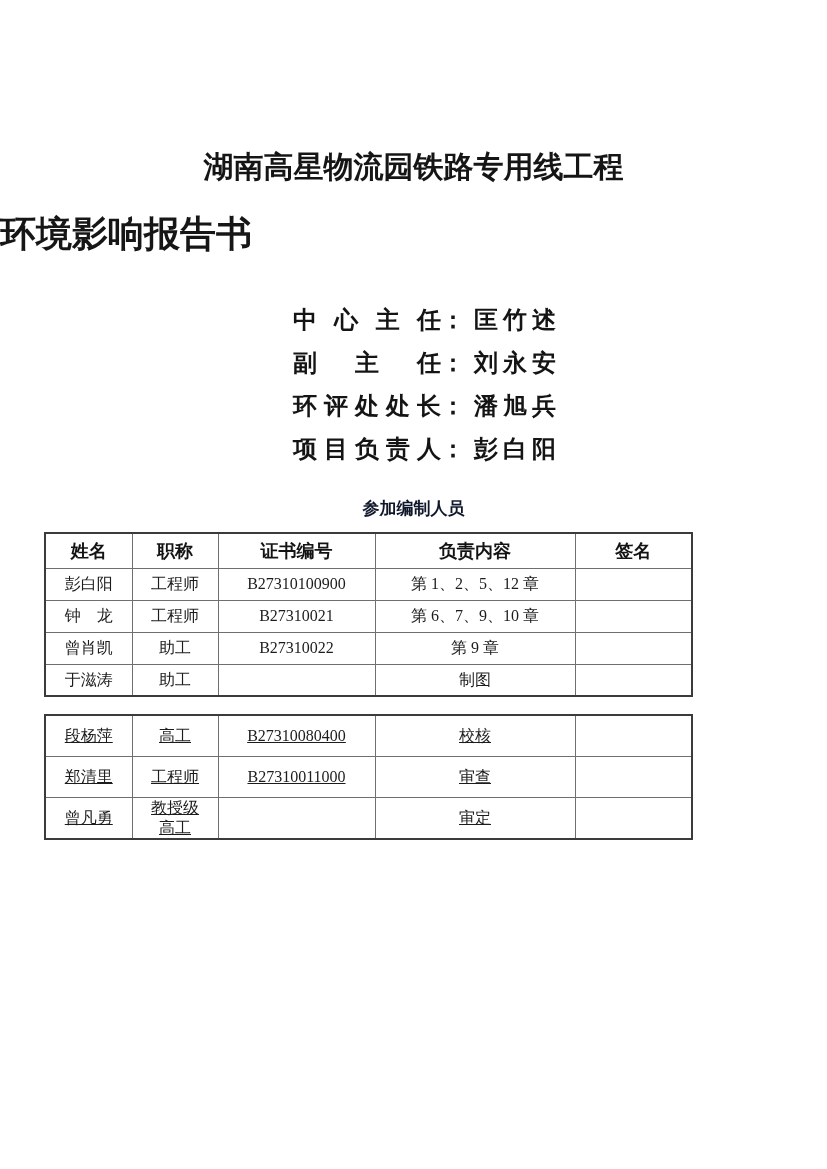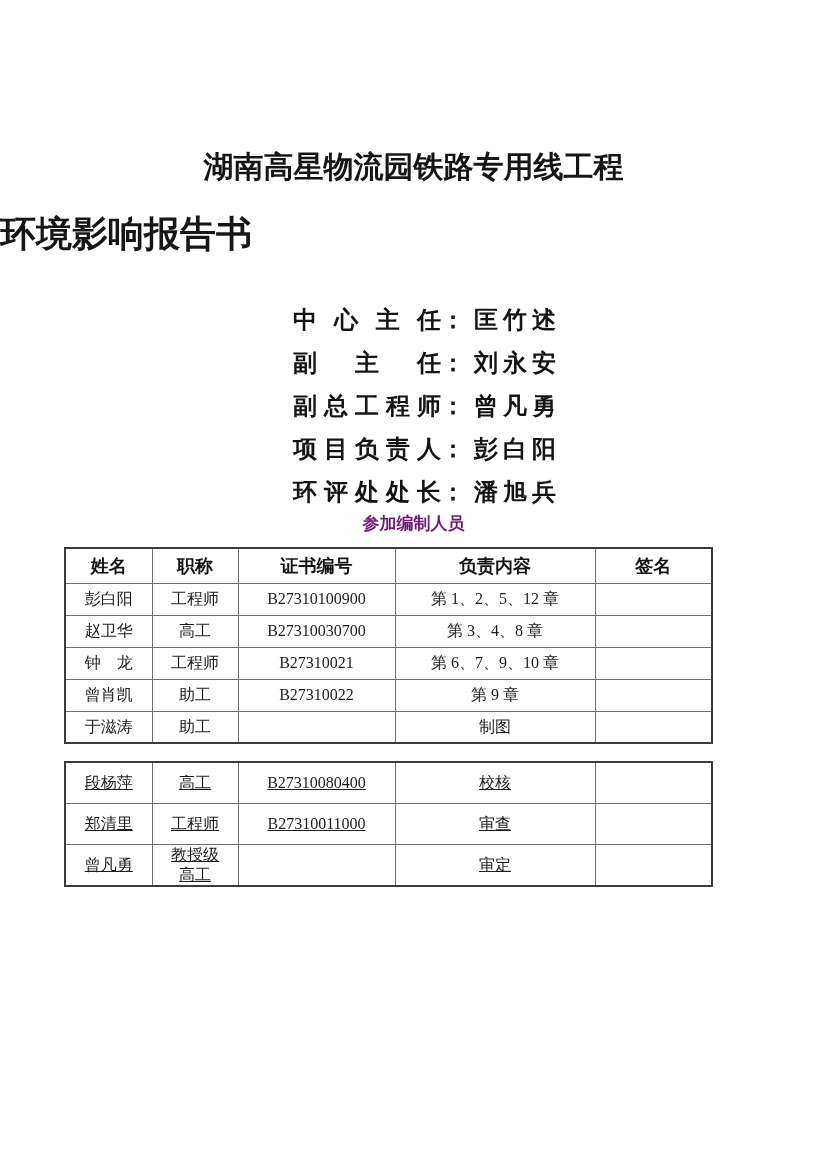--- a/index.html
+++ b/index.html
@@ -48,30 +48,30 @@
     vertical-align: top;
   }
   .official-colon { display: inline-block; vertical-align: top; }
   .official-name {
     display: inline-block;
     margin-left: 9px;
     letter-spacing: 5px;
     vertical-align: top;
   }
   .section-title {
-    margin-top: 0;
+    margin-top: 28px;
     text-align: center;
     font-family: "Liberation Sans", "DejaVu Sans", sans-serif;
     font-weight: 600;
     font-size: 17px;
     line-height: 22px;
-    color: #701a75;
+    color: #0f172a;
   }
   table.ptable {
-    margin: 12px 0 0 64px;
+    margin: 12px 0 0 44px;
     width: 647px;
     border-collapse: collapse;
     table-layout: fixed;
     border: 2px solid #3b3b3b;
   }
   table.ptable.second { margin-top: 17px; }
   .ptable col.c1 { width: 87px; }
   .ptable col.c2 { width: 86px; }
   .ptable col.c3 { width: 157px; }
   .ptable col.c4 { width: 200px; }
@@ -109,27 +109,24 @@
   <div class="title-sub">环境影响报告书</div>
 
   <div class="officials">
     <div class="official-row">
       <span class="official-role">中心主任</span><span class="official-colon">：</span><span class="official-name">匡竹述</span>
     </div>
     <div class="official-row">
       <span class="official-role">副主任</span><span class="official-colon">：</span><span class="official-name">刘永安</span>
     </div>
     <div class="official-row">
-      <span class="official-role">副总工程师</span><span class="official-colon">：</span><span class="official-name">曾凡勇</span>
+      <span class="official-role">环评处处长</span><span class="official-colon">：</span><span class="official-name">潘旭兵</span>
     </div>
     <div class="official-row">
       <span class="official-role">项目负责人</span><span class="official-colon">：</span><span class="official-name">彭白阳</span>
-    </div>
-    <div class="official-row">
-      <span class="official-role">环评处处长</span><span class="official-colon">：</span><span class="official-name">潘旭兵</span>
     </div>
   </div>
 
   <div class="section-title">参加编制人员</div>
 
   <table class="ptable">
     <colgroup>
         <col class="c1">
         <col class="c2">
         <col class="c3">
@@ -145,27 +142,20 @@
       <th>签名</th>
     </tr>
     <tr>
       <td>彭白阳</td>
       <td>工程师</td>
       <td>B27310100900</td>
       <td>第 1、2、5、12 章</td>
       <td></td>
     </tr>
     <tr>
-      <td>赵卫华</td>
-      <td>高工</td>
-      <td>B27310030700</td>
-      <td>第 3、4、8 章</td>
-      <td></td>
-    </tr>
-    <tr>
       <td>钟　龙</td>
       <td>工程师</td>
       <td>B27310021</td>
       <td>第 6、7、9、10 章</td>
       <td></td>
     </tr>
     <tr>
       <td>曾肖凯</td>
       <td>助工</td>
       <td>B27310022</td>

